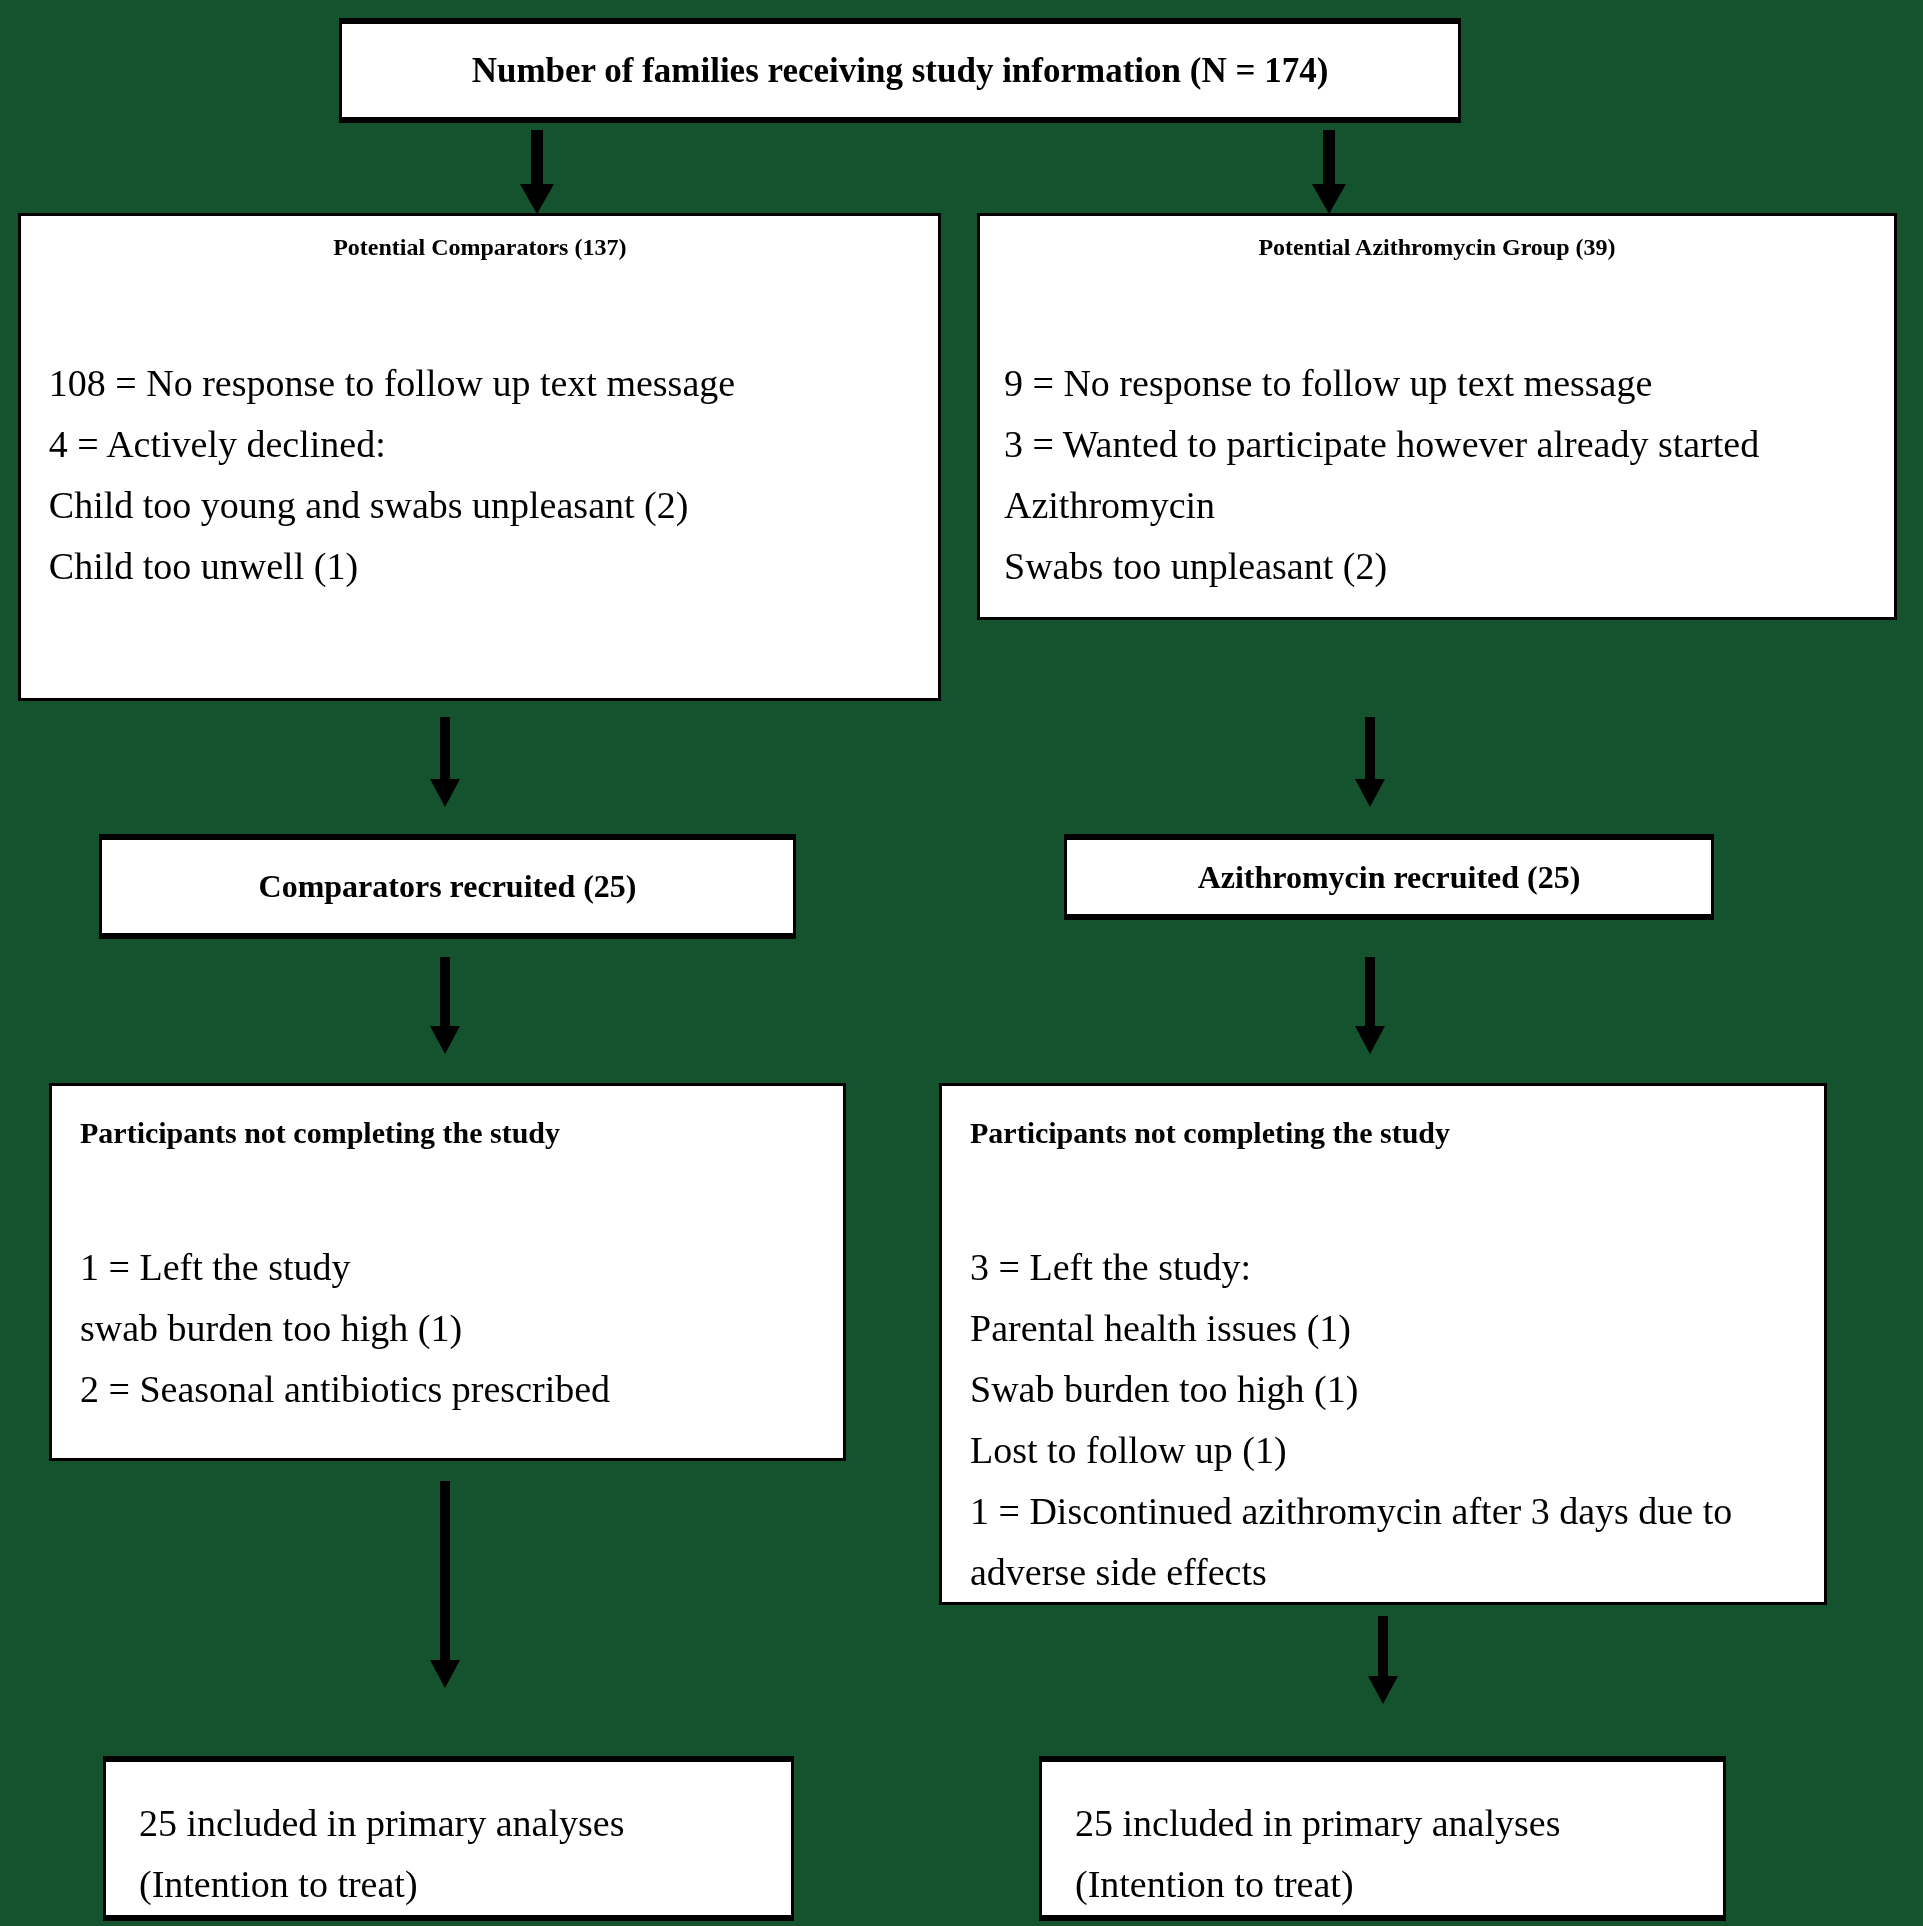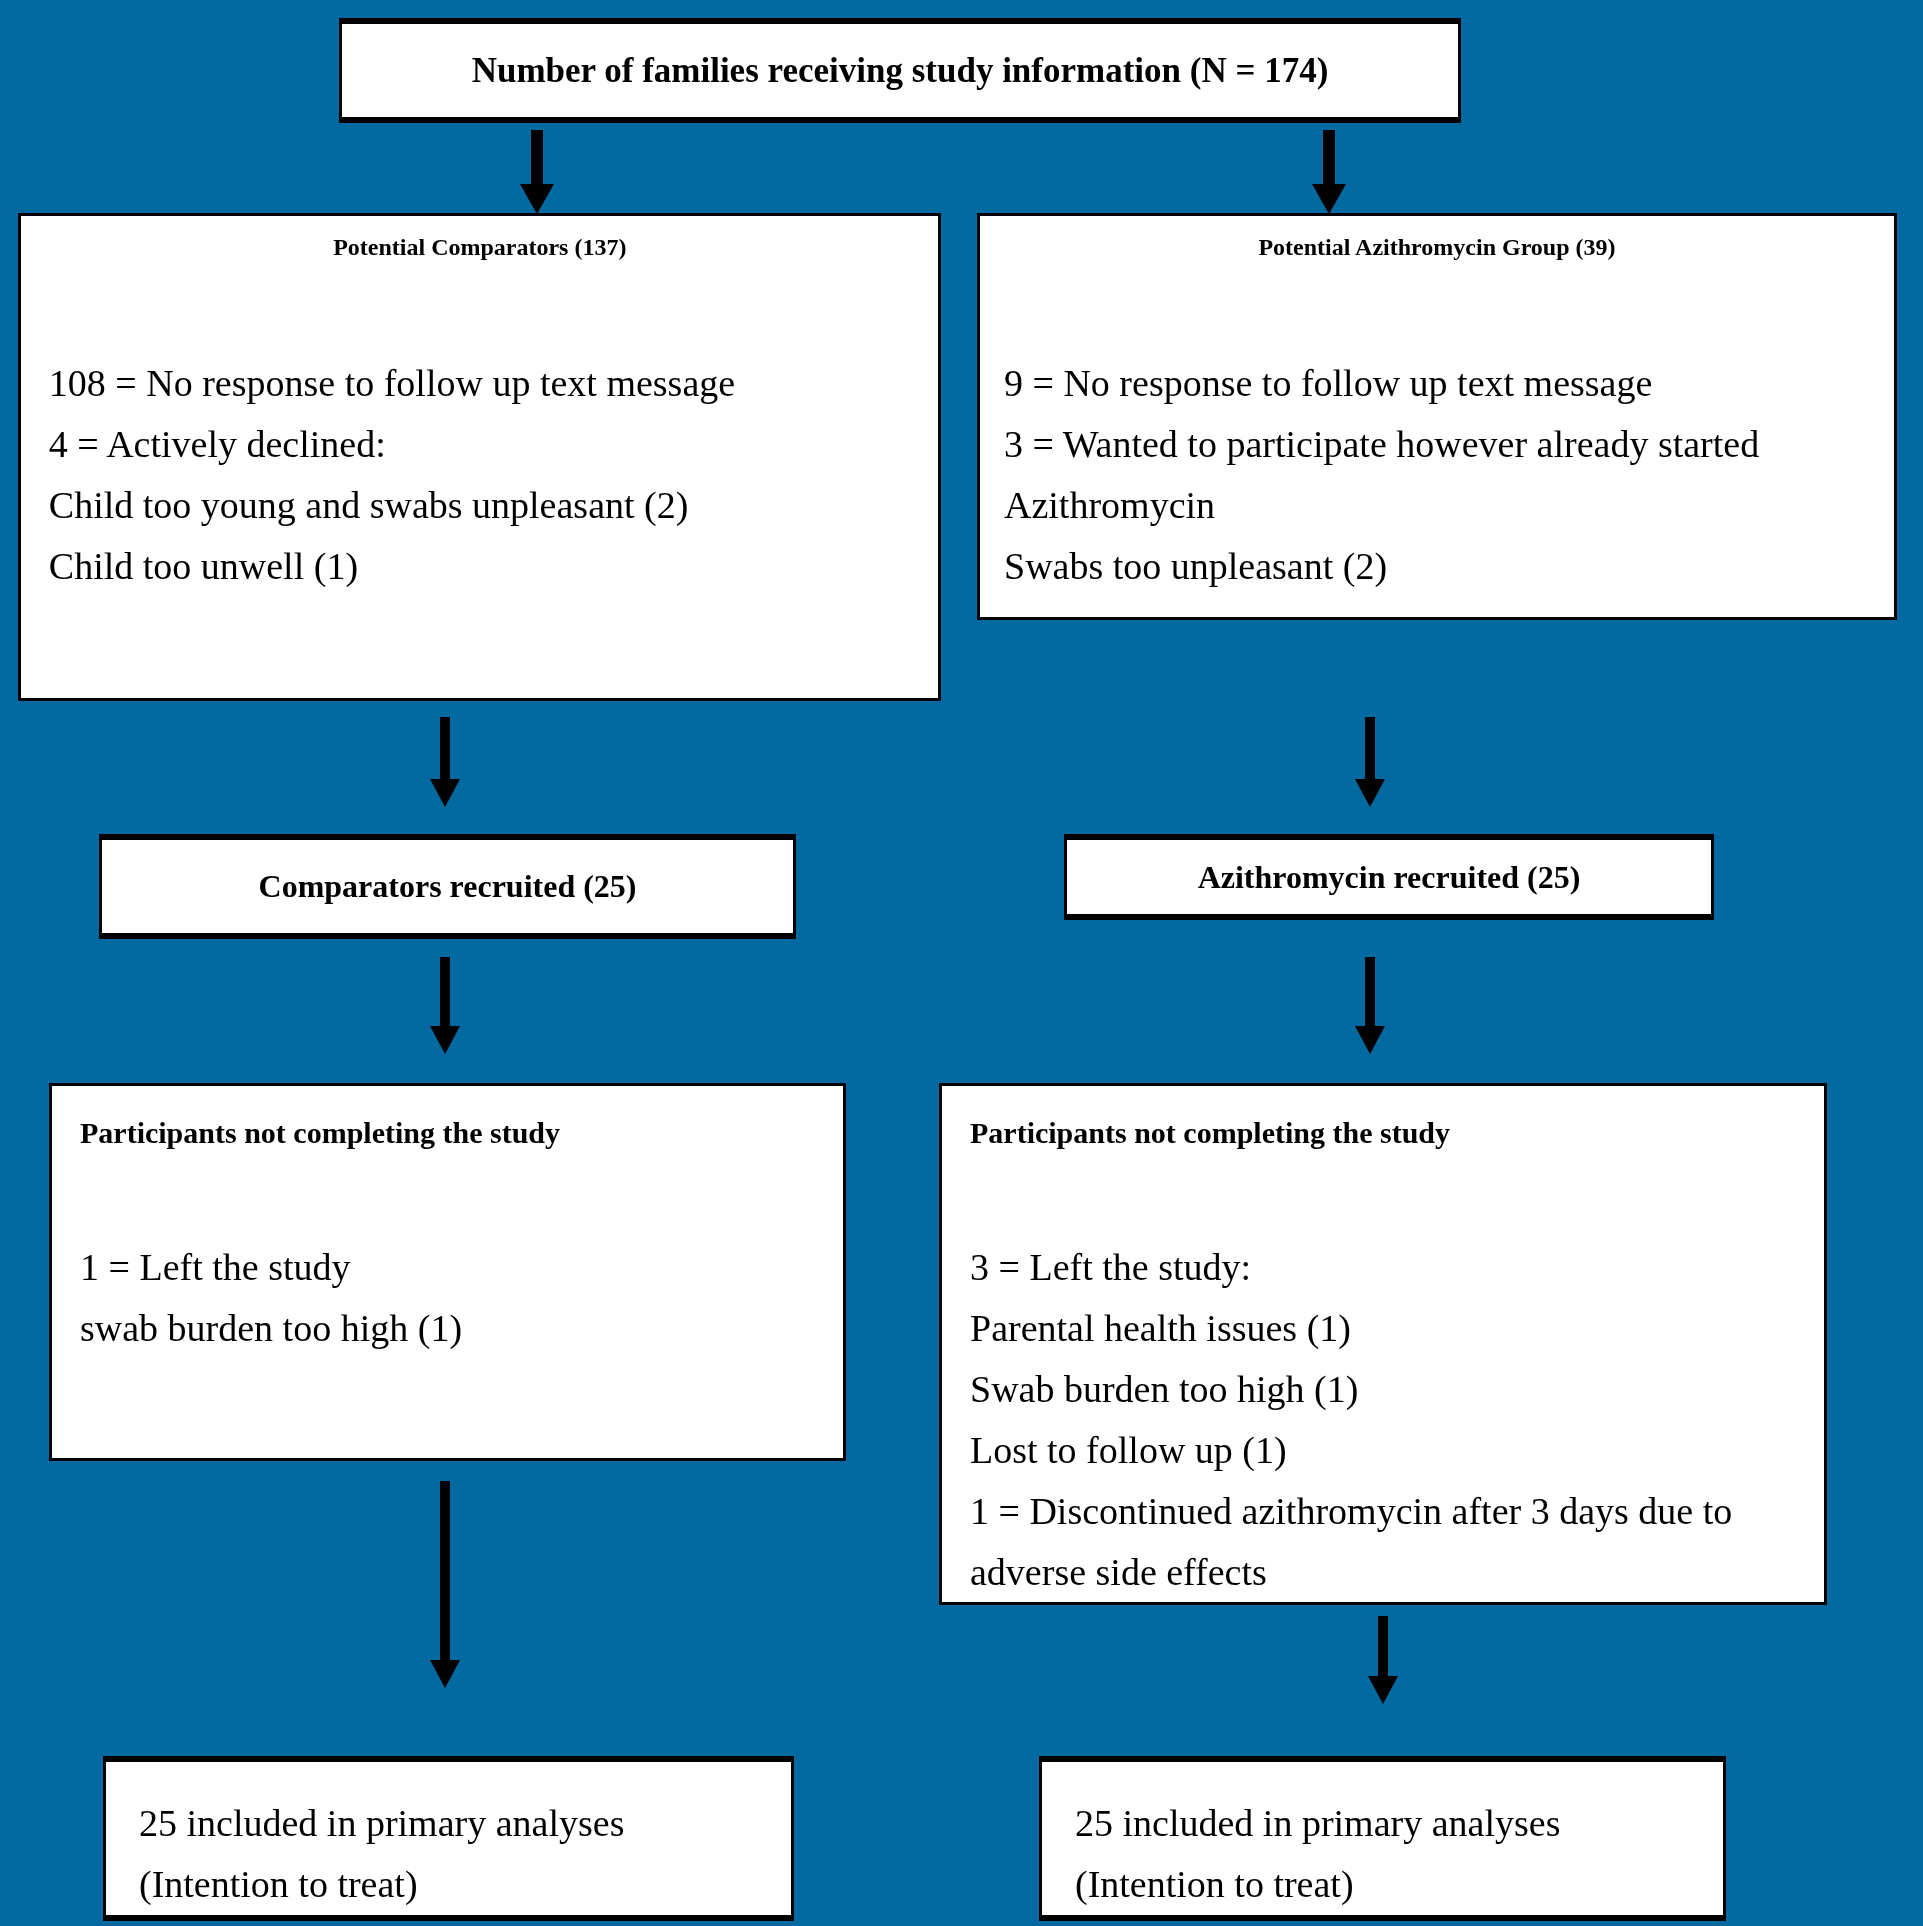--- a/index.html
+++ b/index.html
@@ -1,20 +1,20 @@
 <!DOCTYPE html>
 <html style="font-size:7.3px"><head>
 <meta charset="utf-8">
 <style>
   html, body { margin: 0; padding: 0; background: #ffffff; }
   #canvas {
     position: relative;
     width: 1924px;
     height: 1926px;
-    background: #0369a1;
+    background: #14532d;
     font-family: "Liberation Serif", "DejaVu Serif", serif;
     color: #000000;
   }
   .box {
     position: absolute;
     background: #ffffff;
     border: 3.2px solid #000000;
     box-sizing: border-box;
   }
   .box.hrule { border-width: 6px 3.7px; }
@@ -128,20 +128,21 @@
   <div class="arrow" style="left:1338px; top:957px;">
     <div class="shaft" style="height:69px;"></div>
     <div class="head"></div>
   </div>
 
   <div class="box" style="left:49px; top:1083px; width:797px; height:378px;">
     <div class="drop-title">Participants not completing the study</div>
     <div class="drop-body">
       <div class="bodyline">1 = Left the study</div>
       <div class="bodyline">swab burden too high (1)</div>
+      <div class="bodyline">2 = Seasonal antibiotics prescribed</div>
     </div>
   </div>
   <div class="box" style="left:939px; top:1083px; width:888px; height:522px;">
     <div class="drop-title">Participants not completing the study</div>
     <div class="drop-body">
       <div class="bodyline">3 = Left the study:</div>
       <div class="bodyline">Parental health issues (1)</div>
       <div class="bodyline">Swab burden too high (1)</div>
       <div class="bodyline">Lost to follow up (1)</div>
       <div class="bodyline">1 = Discontinued azithromycin after 3 days due to</div>

